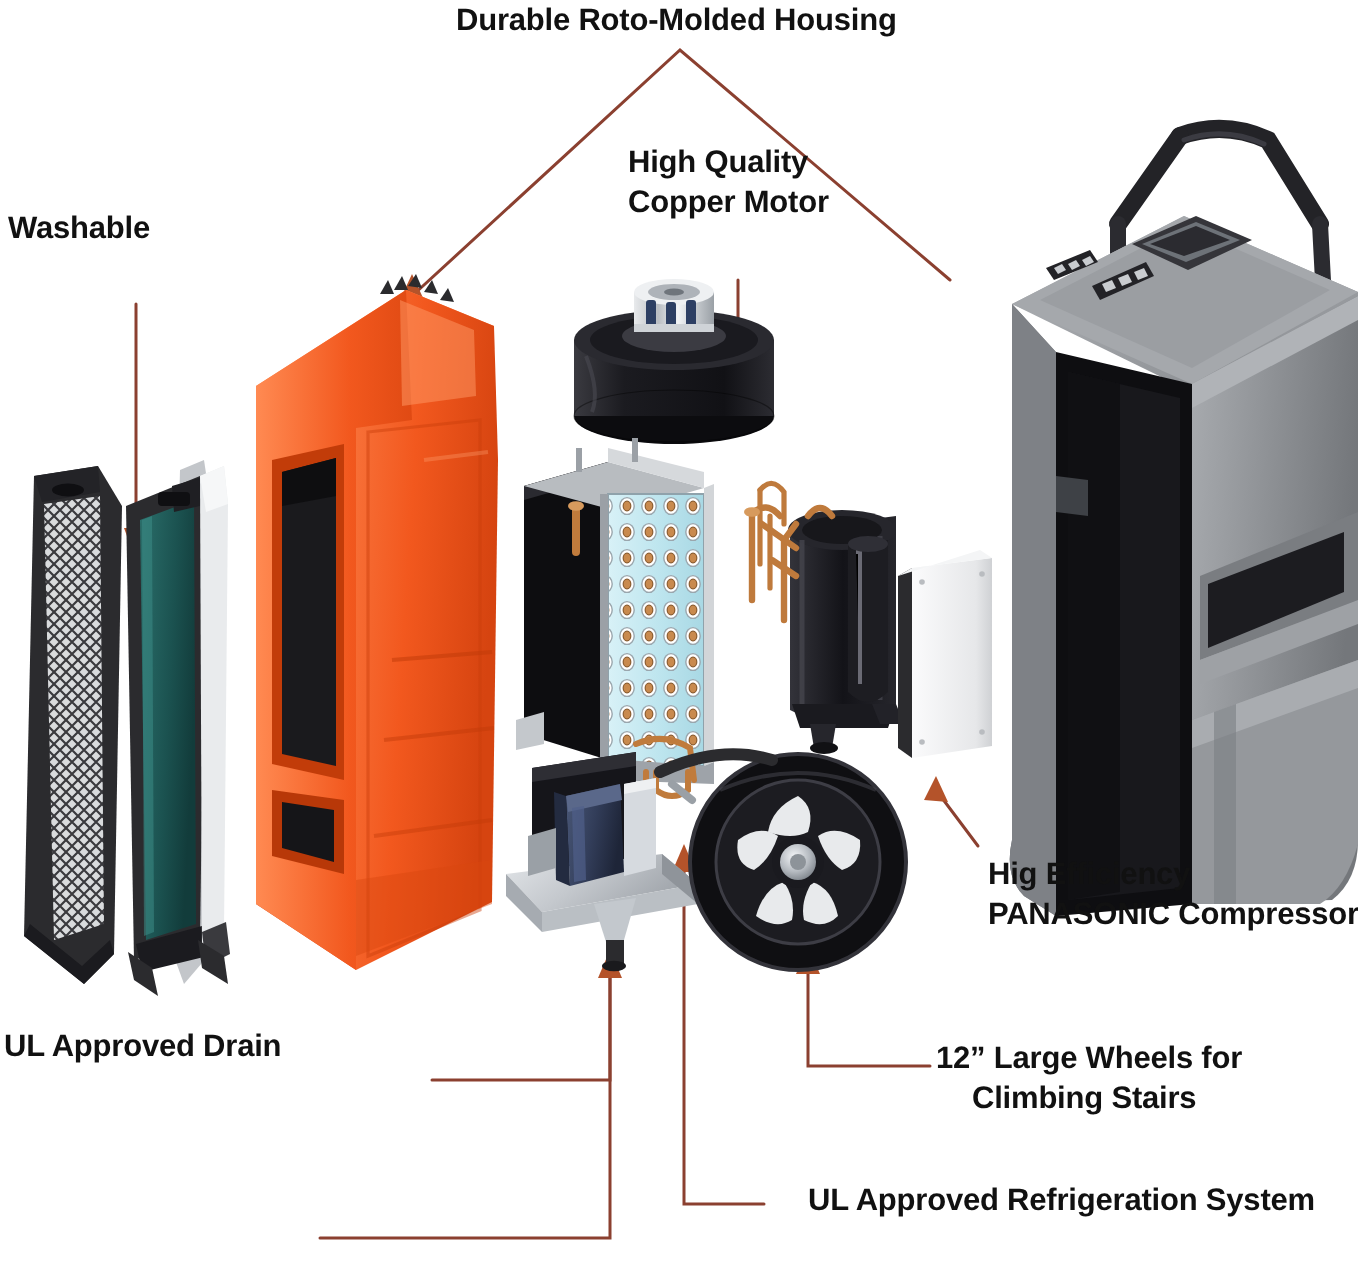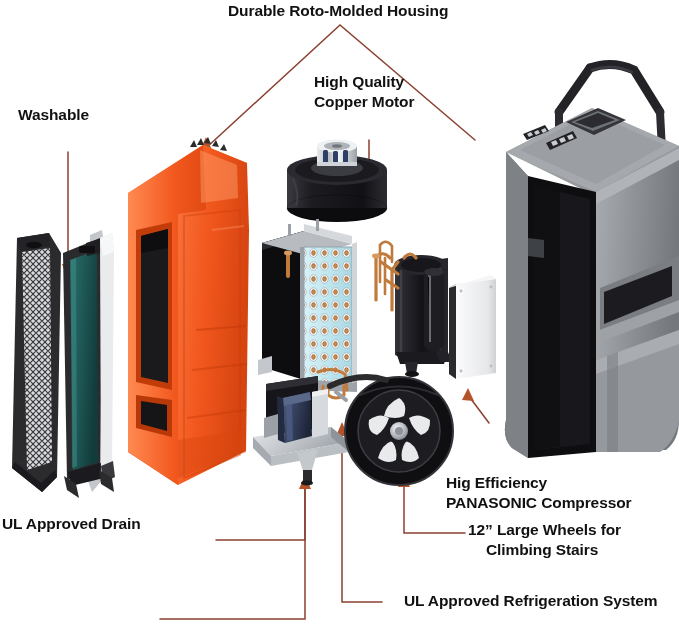--- a/index.html
+++ b/index.html
@@ -387,23 +387,23 @@
 
     <path d="M496,279 L506,276 L506,420 L496,424 Z" fill="#e4e6e8" opacity="0.0"></path>
   </g>
 
 </svg>
 
 <div class="lbl" style="left:228px;top:1px;"><span>Durable Roto-Molded Housing</span></div>
 
 <div class="lbl" style="left:314px;top:72px;"><span>High Quality</span><br><span>Copper Motor</span></div>
 
-<div class="lbl" style="left:18px;top:105px;"><span>Washable</span><br></div>
-
-<div class="lbl" style="left:446px;top:428px;margin-top:45px;"><span>Hig Efficiency</span><br><span>PANASONIC Compressor</span></div>
+<div class="lbl" style="left:4px;top:105px;"><span>Washable</span><br></div>
+
+<div class="lbl" style="left:494px;top:428px;"><span>Hig Efficiency</span><br><span>PANASONIC Compressor</span></div>
 
 <div class="lbl" style="left:2px;top:514px;"><span>UL Approved Drain</span><br></div>
 
 <div class="lbl" style="left:468px;top:520px;"><span>12” Large Wheels for</span><br><span style="display:inline-block;padding-left:18px;">Climbing Stairs</span></div>
 
 
 <div class="lbl" style="left:404px;top:591px;"><span>UL Approved Refrigeration System</span><br></div>
 
 </div>
 

